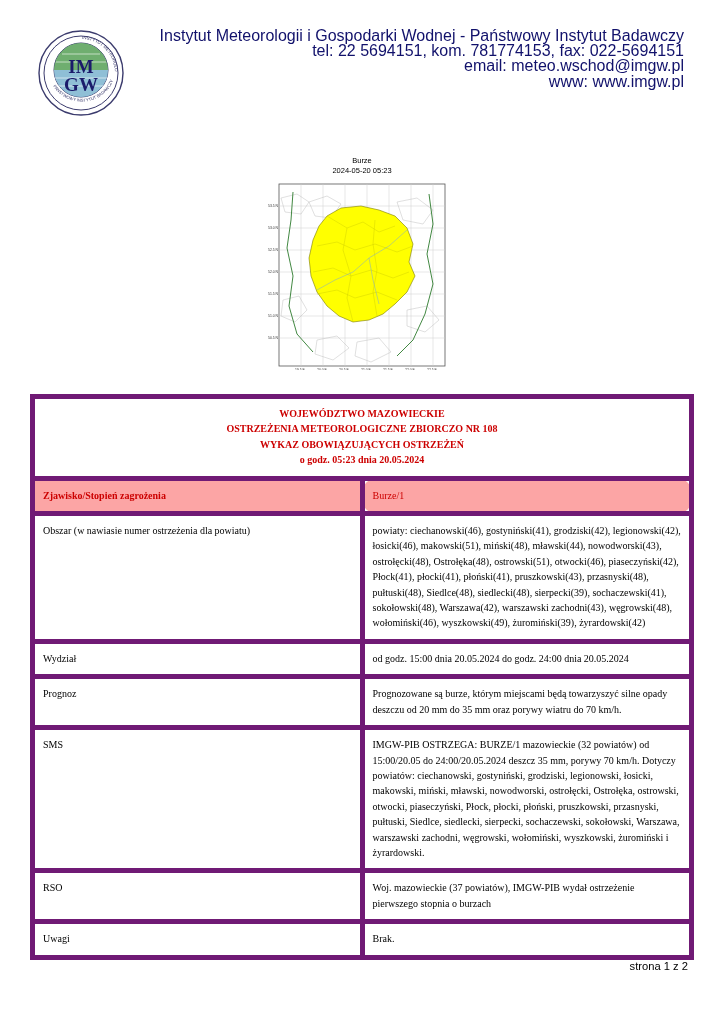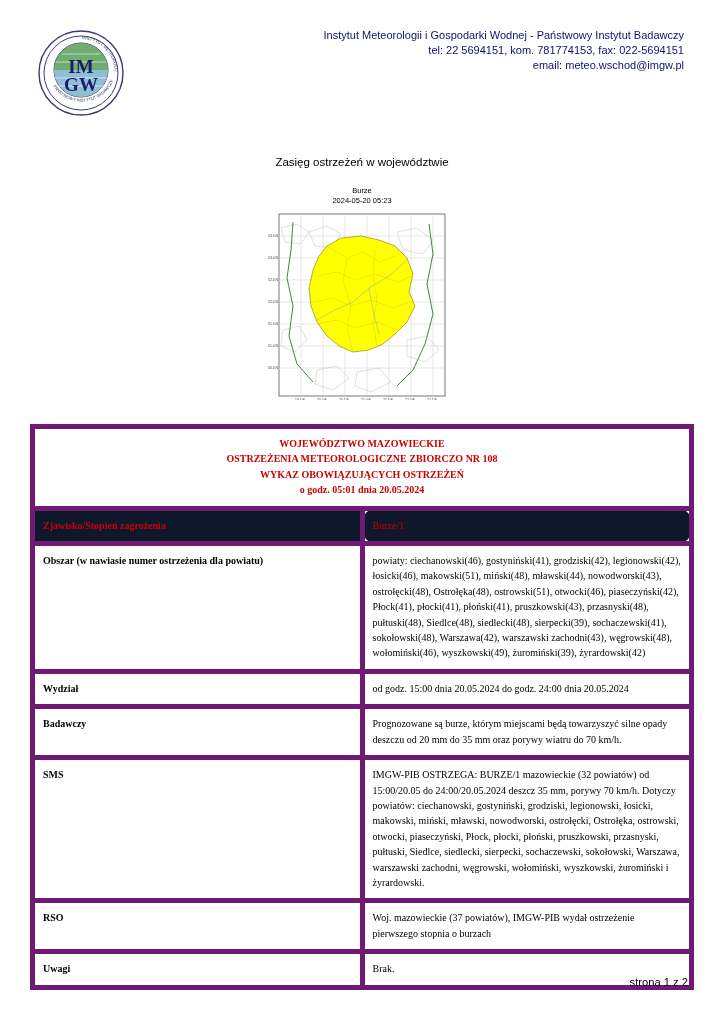--- a/index.html
+++ b/index.html
@@ -32,21 +32,21 @@
     margin-top: 2px;
     position: relative;
   }
   .logo svg { display: block; }
 
   .header-text {
     flex: 1;
     text-align: right;
     padding-right: 10px;
     font-family: "Liberation Sans", sans-serif;
-    font-size: 11px;
+    font-size: 16px;
     line-height: 15.2px;
     color: #0c0c6e;
   }
   .header-text .line1 { color: #11116b; }
   .header-text .line2 { font-weight: bold; color: #11116b; }
   .header-text .line3,
   .header-text .line4,
   .header-text .line5,
   .header-text .line6 { color: #11116b; }
 
@@ -91,44 +91,44 @@
   }
   .title-cell {
     text-align: center;
     color: #cc0000;
     font-weight: bold;
     font-size: 13.6px;
     line-height: 21px;
     padding: 10px 6px 11px 6px;
   }
   .row-yellow td {
-    background: #0f172a;
+    background: #fca5a5;
   }
   .label-col {
     width: 178px;
-    font-weight: bold;
+    font-weight: normal;
     font-size: 11.4px;
   }
   .value-col {
     font-size: 11.4px;
     border-radius: 15px;
   }
   .label-red {
     color: #cc0000;
     font-weight: bold;
   }
   .value-red {
     color: #cc0000;
   }
 
   
   .footer {
     position: absolute;
     right: 36px;
-    bottom: 36px;
+    bottom: 52px;
     font-family: "Liberation Sans", sans-serif;
     font-size: 11.2px;
     color: #000;
   }
 </style>
 </head>
 <body>
 
 <div class="header">
 
@@ -156,25 +156,25 @@
       <text font-family="Liberation Sans, sans-serif" font-size="4.2" fill="#3b3b6d">
         <textPath href="#arcBot" startOffset="12%">PAŃSTWOWY INSTYTUT BADAWCZY</textPath>
       </text>
     </svg>
   </div>
 
   <div class="header-text">
     <div class="line1">Instytut Meteorologii i Gospodarki Wodnej - Państwowy Instytut Badawczy</div>
     <div class="line4">tel: 22 5694151, kom. 781774153, fax: 022-5694151</div>
     <div class="line5">email: meteo.wschod@imgw.pl</div>
+    <div class="line6">www: www.imgw.pl</div>
   </div>
 </div>
 
 <div class="map-section">
-  <div class="map-caption">Zasięg ostrzeżeń  w województwie</div>
   <div class="map-title">Burze</div>
   <div class="map-title">2024-05-20 05:23</div>
 
   <div class="map-wrap">
     <svg width="210" height="190" viewBox="0 0 210 190" xmlns="http://www.w3.org/2000/svg">
       <rect x="22" y="4" width="166" height="182" fill="#ffffff" stroke="#555555" stroke-width="0.8"></rect>
 
       <g stroke="#cccccc" stroke-width="0.5">
         <path d="M22 26 H188"></path>
           <path d="M22 48 H188"></path>
@@ -245,42 +245,42 @@
   </div>
 </div>
 
 <table class="doc-table">
   <tbody>
     <tr>
       <td class="title-cell" colspan="2">
         <div>WOJEWÓDZTWO MAZOWIECKIE</div>
         <div>OSTRZEŻENIA METEOROLOGICZNE  ZBIORCZO  NR 108</div>
         <div>WYKAZ  OBOWIĄZUJĄCYCH  OSTRZEŻEŃ</div>
-        <div>o godz. 05:01 dnia 20.05.2024</div>
+        <div>o godz. 05:23 dnia 20.05.2024</div>
       </td>
     </tr>
 
     <tr class="row-yellow">
       <td class="label-col label-red">Zjawisko/Stopień zagrożenia</td>
       <td class="value-col value-red">Burze/1</td>
     </tr>
 
     <tr>
       <td class="label-col">Obszar (w nawiasie numer ostrzeżenia dla powiatu)</td>
       <td class="value-col">powiaty: ciechanowski(46), gostyniński(41), grodziski(42), legionowski(42), łosicki(46), makowski(51), miński(48), mławski(44), nowodworski(43), ostrołęcki(48), Ostrołęka(48), ostrowski(51), otwocki(46), piaseczyński(42), Płock(41), płocki(41), płoński(41), pruszkowski(43), przasnyski(48), pułtuski(48), Siedlce(48), siedlecki(48), sierpecki(39), sochaczewski(41), sokołowski(48), Warszawa(42), warszawski zachodni(43), węgrowski(48), wołomiński(46), wyszkowski(49), żuromiński(39), żyrardowski(42)</td>
     </tr>
 
     <tr>
       <td class="label-col">Wydział</td>
       <td class="value-col">od godz. 15:00 dnia 20.05.2024 do godz. 24:00 dnia 20.05.2024</td>
     </tr>
 
 
     <tr>
-      <td class="label-col">Badawczy</td>
+      <td class="label-col">Prognoz</td>
       <td class="value-col">Prognozowane są burze, którym miejscami będą towarzyszyć  silne opady deszczu od 20 mm do 35 mm oraz porywy wiatru do 70 km/h.</td>
     </tr>
 
     <tr>
       <td class="label-col">SMS</td>
       <td class="value-col">IMGW-PIB OSTRZEGA: BURZE/1 mazowieckie (32 powiatów) od 15:00/20.05 do 24:00/20.05.2024 deszcz 35 mm, porywy 70 km/h. Dotyczy powiatów: ciechanowski, gostyniński, grodziski, legionowski, łosicki, makowski, miński, mławski, nowodworski, ostrołęcki, Ostrołęka, ostrowski, otwocki, piaseczyński, Płock, płocki, płoński, pruszkowski, przasnyski, pułtuski, Siedlce, siedlecki, sierpecki, sochaczewski, sokołowski, Warszawa, warszawski zachodni, węgrowski, wołomiński, wyszkowski, żuromiński i żyrardowski.</td>
     </tr>
 
     <tr>
       <td class="label-col">RSO</td>

